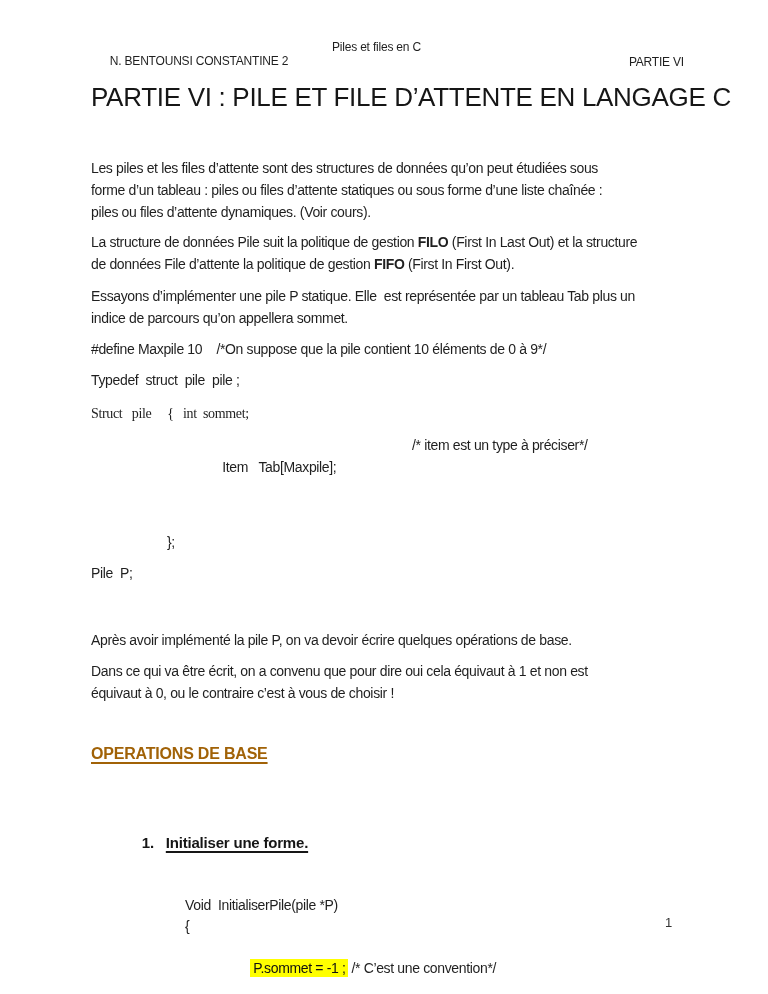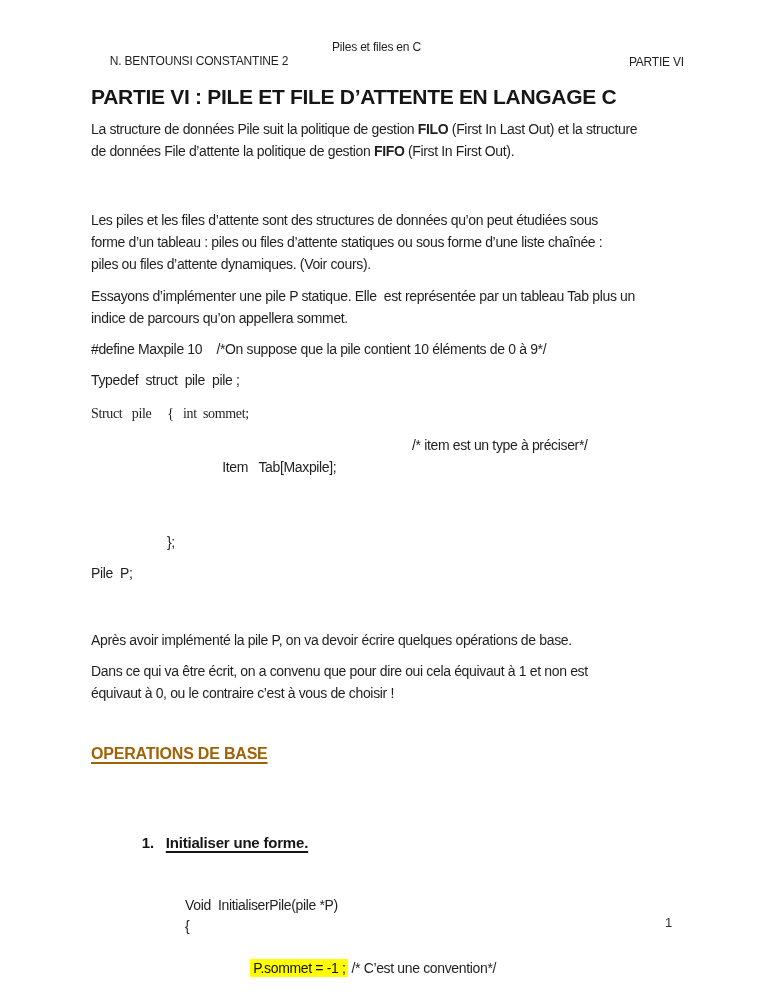--- a/index.html
+++ b/index.html
@@ -25,23 +25,23 @@
     line-height: 14px;
     height: 14px;
     letter-spacing: -0.2px;
     white-space: pre;
   }
   .doc-header .center { position: absolute; left: 207px; top: 0; margin-left: 34px; }
   .doc-header .right  { position: absolute; right: 0; top: 15px; }
 
   .doc-title {
     margin-top: 30px;
-    text-align: left;
-    font-size: 21px;
-    font-weight: bold;
+    text-align: center;
+    font-size: 26px;
+    font-weight: normal;
     line-height: 26px;
     letter-spacing: -0.3px;
     color: #161616;
     white-space: pre;
   }
 
   .para, .code-line {
     font-size: 14px;
     line-height: 22px;
     letter-spacing: -0.35px;
@@ -125,26 +125,26 @@
   <div class="content">
 
     <div class="doc-header">
       <span class="left">N. BENTOUNSI CONSTANTINE 2</span>
       <span class="center">Piles et files en C</span>
       <span class="right">PARTIE VI</span>
     </div>
 
     <div class="doc-title">PARTIE VI : PILE ET FILE D’ATTENTE EN LANGAGE C</div>
 
-    <div class="para" id="p2"><span>La structure de données Pile suit la politique de gestion </span><span class="b">FILO</span><span> (First In Last Out) et la structure
-de données File d’attente la politique de gestion </span><span class="b">FIFO</span><span> (First In First Out).</span></div>
-
     <div class="para" id="p1">Les piles et les files d’attente sont des structures de données qu’on peut étudiées sous
 forme d’un tableau : piles ou files d’attente statiques ou sous forme d’une liste chaînée :
 piles ou files d’attente dynamiques. (Voir cours).</div>
+
+    <div class="para" id="p2"><span>La structure de données Pile suit la politique de gestion </span><span class="b">FILO</span><span> (First In Last Out) et la structure
+de données File d’attente la politique de gestion </span><span class="b">FIFO</span><span> (First In First Out).</span></div>
 
     <div class="para" id="p3">Essayons d’implémenter une pile P statique. Elle  est représentée par un tableau Tab plus un
 indice de parcours qu’on appellera sommet.</div>
 
 
     <div class="code-line" id="define-line">#define Maxpile 10    /*On suppose que la pile contient 10 éléments de 0 à 9*/</div>
 
     <div class="code-line" id="typedef-line">Typedef  struct  pile  pile ;</div>
 
     <div class="code-line" id="struct-open">Struct   pile     {   int  sommet;</div>

